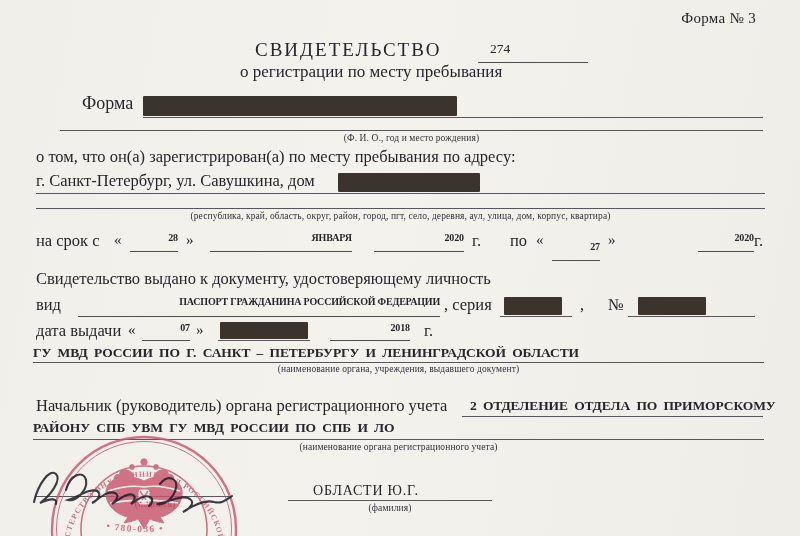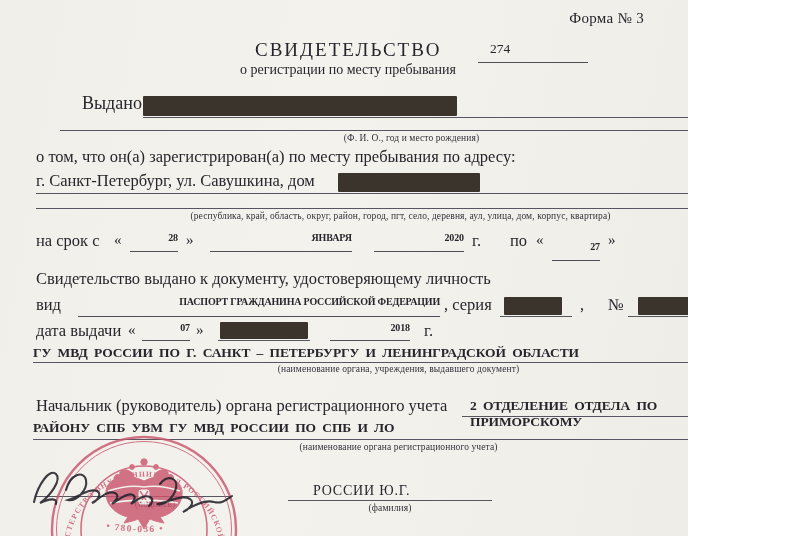--- a/index.html
+++ b/index.html
@@ -1,26 +1,26 @@
 <!DOCTYPE html>
 <html><head>
 <meta charset="utf-8">
 <style>
   html,body{margin:0;padding:0;}
   .page{
-    position:relative;width:688px;height:536px;overflow:hidden;
+    position:relative;width:800px;height:536px;overflow:hidden;
     background:linear-gradient(100deg,#f1efe9 0%,#f4f2ed 45%,#efede8 100%);
     font-family:"Liberation Serif","DejaVu Serif",serif;
     color:#26262c;
   }
   .abs{position:absolute;}
   .form-number{font-size:15px;letter-spacing:.3px;}
   .title{font-size:19px;letter-spacing:2px;}
   .cert-no{font-size:13.5px;border-bottom:1.4px solid #4d4d56;text-align:left;padding:0 0 1px 12px;}
-  .subtitle{font-size:14px;}
+  .subtitle{font-size:17px;}
   .body-text{font-size:16.5px;}
   .issued-label{font-size:18px;}
   .redaction{background:#3a342c;border-radius:1px;}
   .bold-fill{font-weight:bold;font-size:14px;letter-spacing:-.2px;}
   .rule{border-top:1.3px solid #565660;height:0;}
   .caption{font-size:9.5px;color:#33333b;text-align:center;letter-spacing:.1px;}
   .val{font-weight:bold;font-size:10px;text-align:right;border-bottom:1.4px solid #4d4d56;letter-spacing:-.1px;}
   .quote{font-size:15px;}
   .typed{font-weight:bold;font-size:13.5px;letter-spacing:-.1px;word-spacing:3px;}
   .stamp-wrap{pointer-events:none;}
@@ -29,21 +29,21 @@
 <body>
 
 <div class="page">
 
   <div class="abs form-number" style="top:10px;right:44px;">Форма № 3</div>
 
   <div class="abs title" style="top:39px;left:255px;">СВИДЕТЕЛЬСТВО</div>
   <div class="abs cert-no" style="top:41px;left:478px;width:98px;height:20px;">274</div>
   <div class="abs subtitle" style="top:62px;left:240px;">о регистрации по месту пребывания</div>
 
-  <div class="abs issued-label" style="top:93px;left:82px;">Выдано</div>
+  <div class="abs issued-label" style="top:93px;left:82px;">Форма</div>
   <div class="abs redaction" style="top:96px;left:143px;width:314px;height:20px;"></div>
   <div class="abs rule" style="top:117px;left:143px;width:620px;"></div>
   <div class="abs rule" style="top:130px;left:60px;width:703px;"></div>
   <div class="abs caption" style="top:133px;left:60px;width:703px;">(Ф. И. О., год и место рождения)</div>
 
   <div class="abs body-text" style="top:147px;left:36px;">о том, что он(а) зарегистрирован(а) по месту пребывания по адресу:</div>
   <div class="abs body-text" style="top:171px;left:36px;">г. Санкт-Петербург, ул. Савушкина, дом</div>
   <div class="abs redaction" style="top:173px;left:338px;width:142px;height:19px;"></div>
   <div class="abs rule" style="top:193px;left:36px;width:729px;"></div>
   <div class="abs rule" style="top:208px;left:36px;width:729px;"></div>
@@ -89,21 +89,21 @@
 
   <div class="abs body-text" style="top:396px;left:36px;">Начальник (руководитель) органа регистрационного учета</div>
   <div class="abs rule" style="top:416px;left:462px;width:301px;"></div>
   <div class="abs typed" style="top:398px;left:470px;">2 ОТДЕЛЕНИЕ ОТДЕЛА  ПО ПРИМОРСКОМУ</div>
   <div class="abs typed" style="top:420px;left:33px;">РАЙОНУ СПБ УВМ  ГУ  МВД РОССИИ  ПО СПБ  И  ЛО</div>
   <div class="abs rule" style="top:439px;left:33px;width:731px;"></div>
   <div class="abs caption" style="top:442px;left:33px;width:731px;">(наименование органа регистрационного учета)</div>
 
   <div class="abs rule" style="top:496px;left:35px;width:196px;"></div>
   <div class="abs caption" style="top:499px;left:75px;width:160px;">(подпись)</div>
-  <div class="abs" style="top:483px;left:313px;font-size:14px;letter-spacing:.8px;">РОССИИ  Ю.Г.</div>
+  <div class="abs" style="top:483px;left:313px;font-size:14px;letter-spacing:.8px;">ОБЛАСТИ  Ю.Г.</div>
   <div class="abs rule" style="top:500px;left:288px;width:204px;"></div>
   <div class="abs caption" style="top:503px;left:288px;width:204px;">(фамилия)</div>
 
   <div class="abs stamp-wrap" style="top:431px;left:46px;width:196px;height:105px;">
     <svg width="196" height="196" viewBox="0 0 196 196" style="opacity:.82;">
       <defs>
         <path id="ringArc" d="M 26 146 A 76 76 0 1 1 170 146" fill="none"></path>
         <path id="codeArc" d="M 52 96 Q 98 106 144 96" fill="none"></path>
       </defs>
       <g stroke="#c9556e" fill="none">

